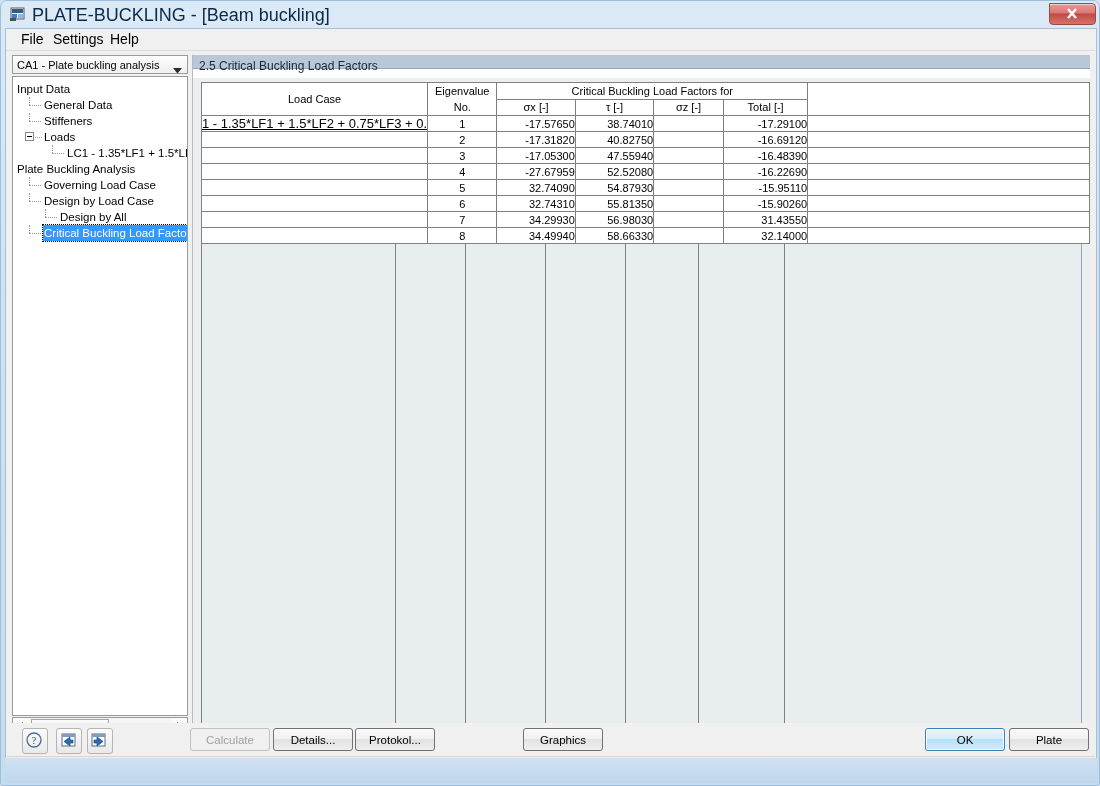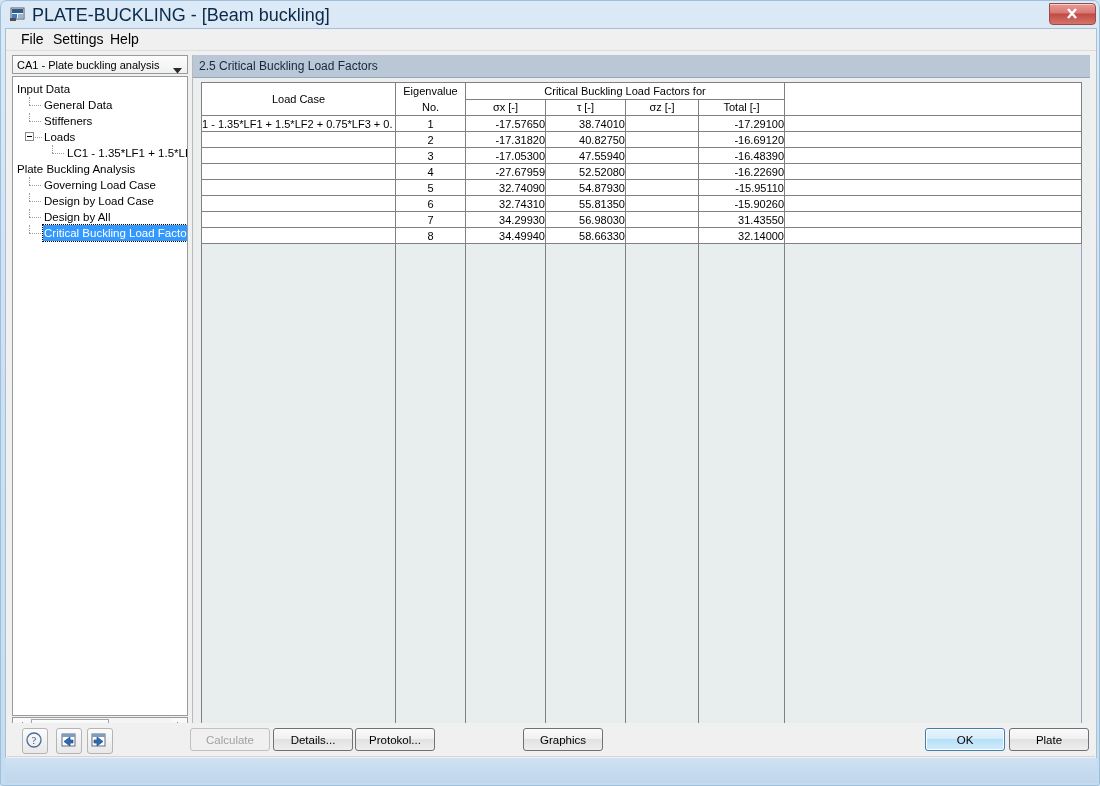--- a/index.html
+++ b/index.html
@@ -99,21 +99,21 @@
   }
   #tree-thumb .grip{position:absolute;left:50%;top:3px;margin-left:-4px;width:8px;height:7px;}
   #tree-thumb .grip i{position:absolute;top:0;width:1px;height:7px;background:#8d8d8d;display:block;}
 
   
   #content{
     position:absolute;left:186px;top:26px;width:898px;height:684px;
     background:#fff;border-left:1px solid #b9b9b9;box-sizing:border-box;
   }
   #content-header{
-    position:absolute;left:0;top:0;width:897px;height:23px;
+    position:absolute;left:0;top:0;width:897px;height:14px;
     background:#b9c7d6;border-bottom:1px solid #96a7b8;
     box-sizing:border-box;
   }
   #content-header-text{position:absolute;left:6px;top:4px;font-size:12px;color:#16283c;}
   #table-wrap{
     position:absolute;left:0;top:23px;width:897px;height:660px;
     background:#eceff0;
   }
   table.grid{
     position:absolute;left:8px;top:4px;
@@ -126,21 +126,21 @@
     border:1px solid #808080;
     padding:0;margin:0;
     font-weight:normal;
     height:15px;
     background:#fff;
     color:#000;
   }
   th.hd{background:#f0f0f0;text-align:center;vertical-align:middle;}
   td.num{text-align:right;padding-right:4px;font-size:11px;}
   td.ctr{text-align:center;}
-  td.lc{padding-left:3px;font-size:11px;white-space:nowrap;overflow:hidden;}
+  td.lc{padding-left:3px;font-size:13px;white-space:nowrap;overflow:hidden;text-decoration:underline;}
   .span-head{text-align:center;border-bottom:1px solid #808080;}
   .blankcol{border-top:none;border-bottom:none;border-right:1px solid #9f9fc4;background:#fff;}
 
   #empty-area{
     position:absolute;left:8px;top:0;width:881px;
     background:#e8eeed;
     border-left:1px solid #808080;
     border-right:1px solid #9f9fc4;
     border-bottom:1px solid #9f9fc4;
     box-sizing:border-box;
@@ -262,21 +262,21 @@
           <span class="vdash" style="left:16px;top:0;height:8px"></span>
           <span class="lbl" style="left:31px">Governing Load Case</span>
         </div>
 
         <div class="tree-row" style="position:absolute;left:0;top:116px;width:174px;">
           <span class="dash" style="left:16px;top:8px;width:12px"></span>
           <span class="vdash" style="left:16px;top:0;height:8px"></span>
           <span class="lbl" style="left:31px">Design by Load Case</span>
         </div>
 
-        <div class="tree-row" style="position:absolute;left:0;top:132px;width:168px;">
+        <div class="tree-row" style="position:absolute;left:16px;top:132px;width:168px;">
           <span class="dash" style="left:16px;top:8px;width:12px"></span>
           <span class="vdash" style="left:16px;top:0;height:8px"></span>
           <span class="lbl" style="left:31px">Design by All</span>
         </div>
 
         <div class="tree-row" style="position:absolute;left:0;top:148px;width:174px;">
           <span class="dash" style="left:16px;top:8px;width:12px"></span>
           <span class="vdash" style="left:16px;top:0;height:8px"></span>
           <span id="tree-selected" style="left:30px;top:0;line-height:16px;font-size:11.5px;">Critical Buckling Load Factors</span>
         </div>

